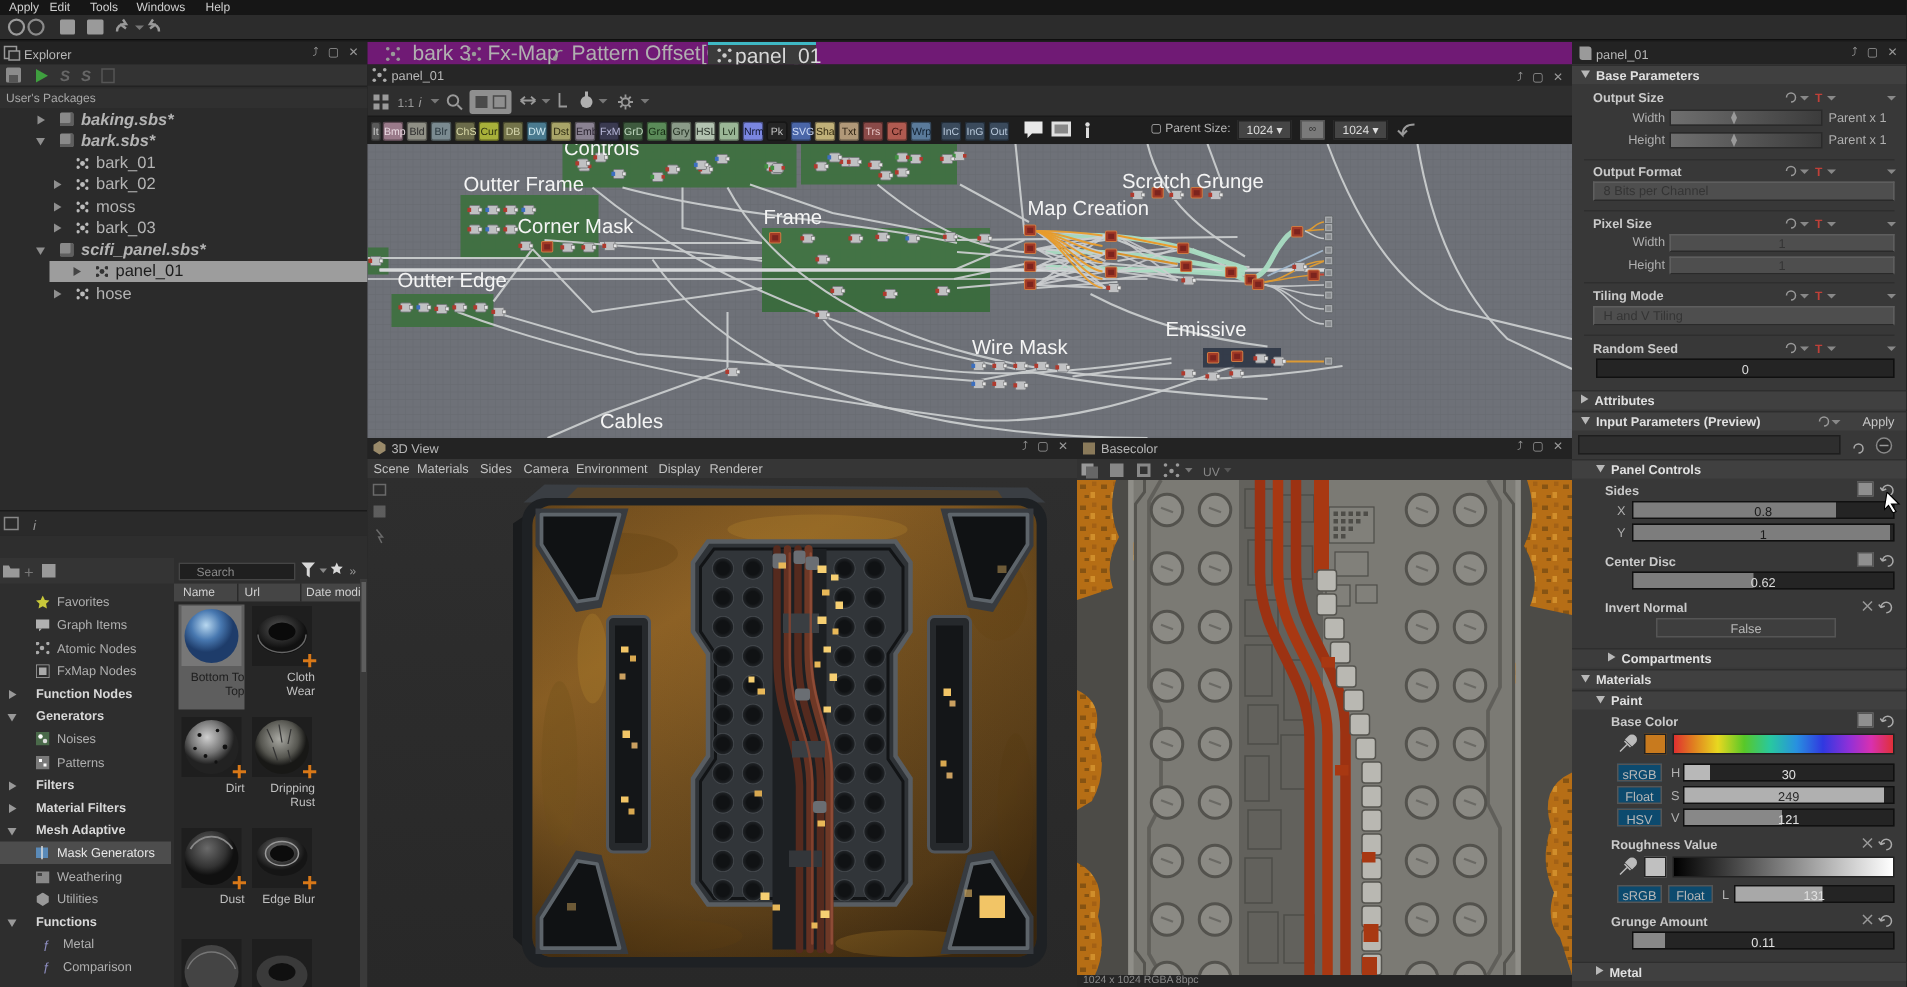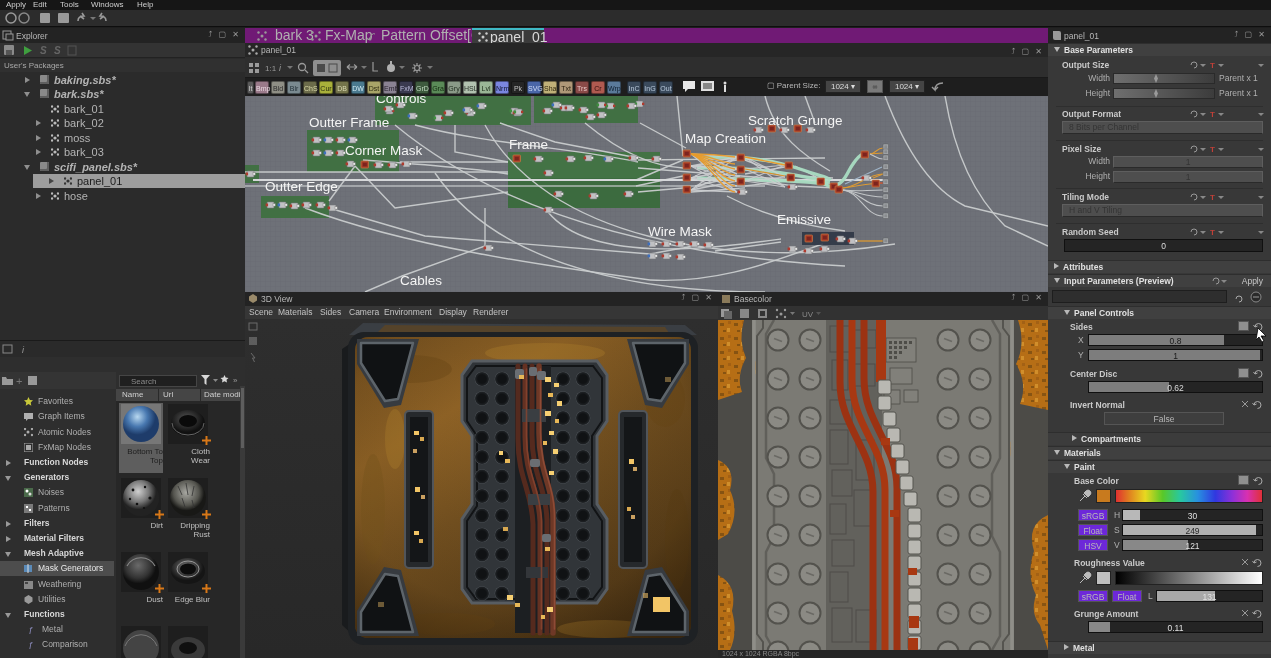--- a/index.html
+++ b/index.html
@@ -74,21 +74,21 @@
   #propshead { position:absolute; left:0; top:0; width:223px; height:15px; }
   .sechdr { position:absolute; left:0; width:245px; height:13px; background:#404040; color:#e0e0e0; font-weight:bold; line-height:13px; border-top:1px solid #2e2e2e; }
   .sechdr .tri { display:inline-block; margin:0 4px 1px 6px; }
   .trid { width:0;height:0;border-top:5px solid #b8b8b8;border-left:3.5px solid transparent;border-right:3.5px solid transparent; }
   .trir { width:0;height:0;border-left:5px solid #b8b8b8;border-top:3.5px solid transparent;border-bottom:3.5px solid transparent; }
   .plabel { position:absolute; font-weight:bold; color:#cacaca; }
   .pfield { position:absolute; background:#4e4e4e; border:1px solid #5e5e5e; border-bottom-color:#2a2a2a; color:#2e2e2e; text-align:center; }
   .pslider { position:absolute; background:#242424; border:1px solid #101010; color:#ddd; text-align:center; }
   .psfill { position:absolute; left:0; top:0; bottom:0; background:#6e6e6e; }
   .psval { position:absolute; left:0; right:0; top:0; text-align:center; }
-  .pbtn { position:absolute; background:#6d28d9; border:1px solid #555; color:#b8b8b8; text-align:center; }
+  .pbtn { position:absolute; background:#0c4a6e; border:1px solid #555; color:#b8b8b8; text-align:center; }
 </style>
 </head>
 <body>
 <div id="root">
 
 <div class="abs" id="menubar">
   <span style="left:6px">Apply</span>
       <span style="left:33px">Edit</span>
   <span style="left:60px">Tools</span>
       <span style="left:91px">Windows</span>

